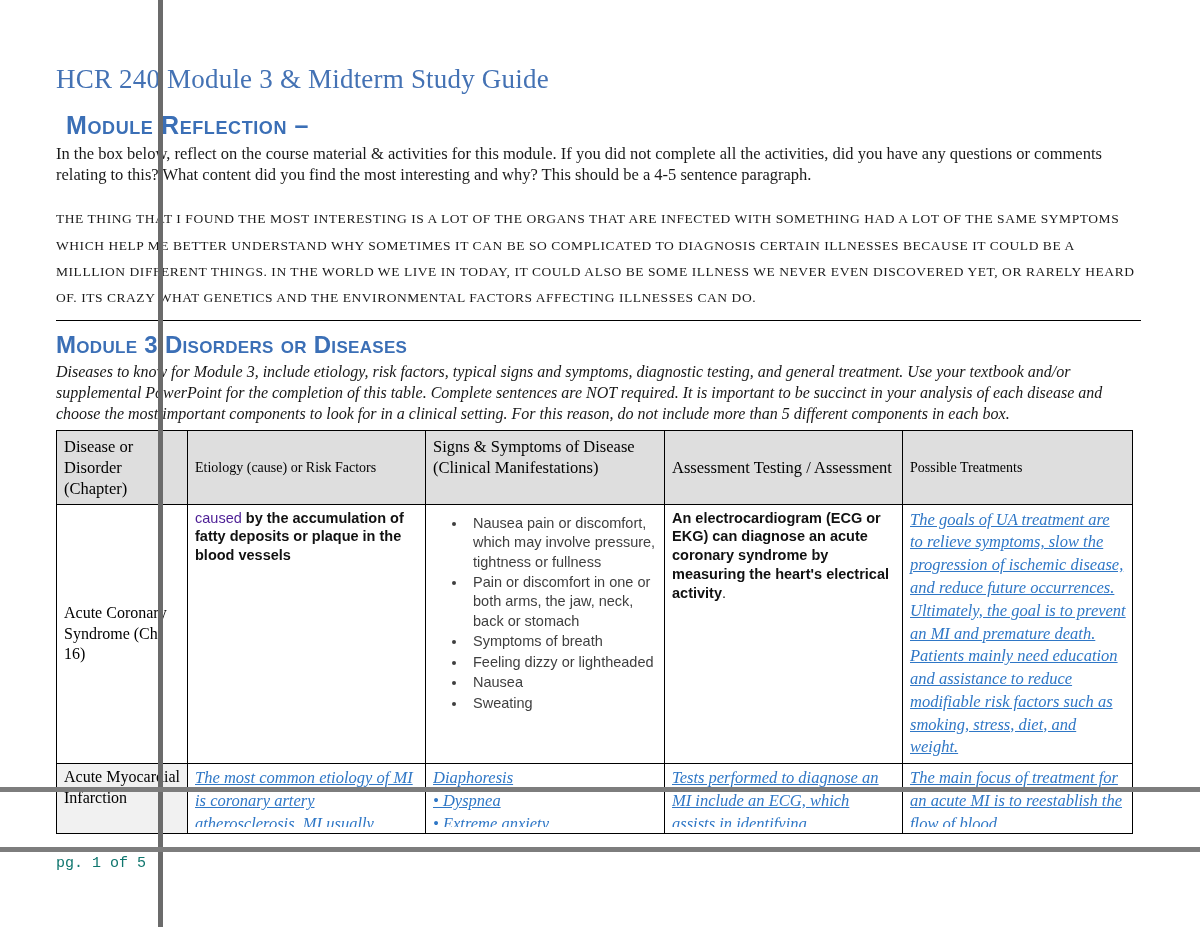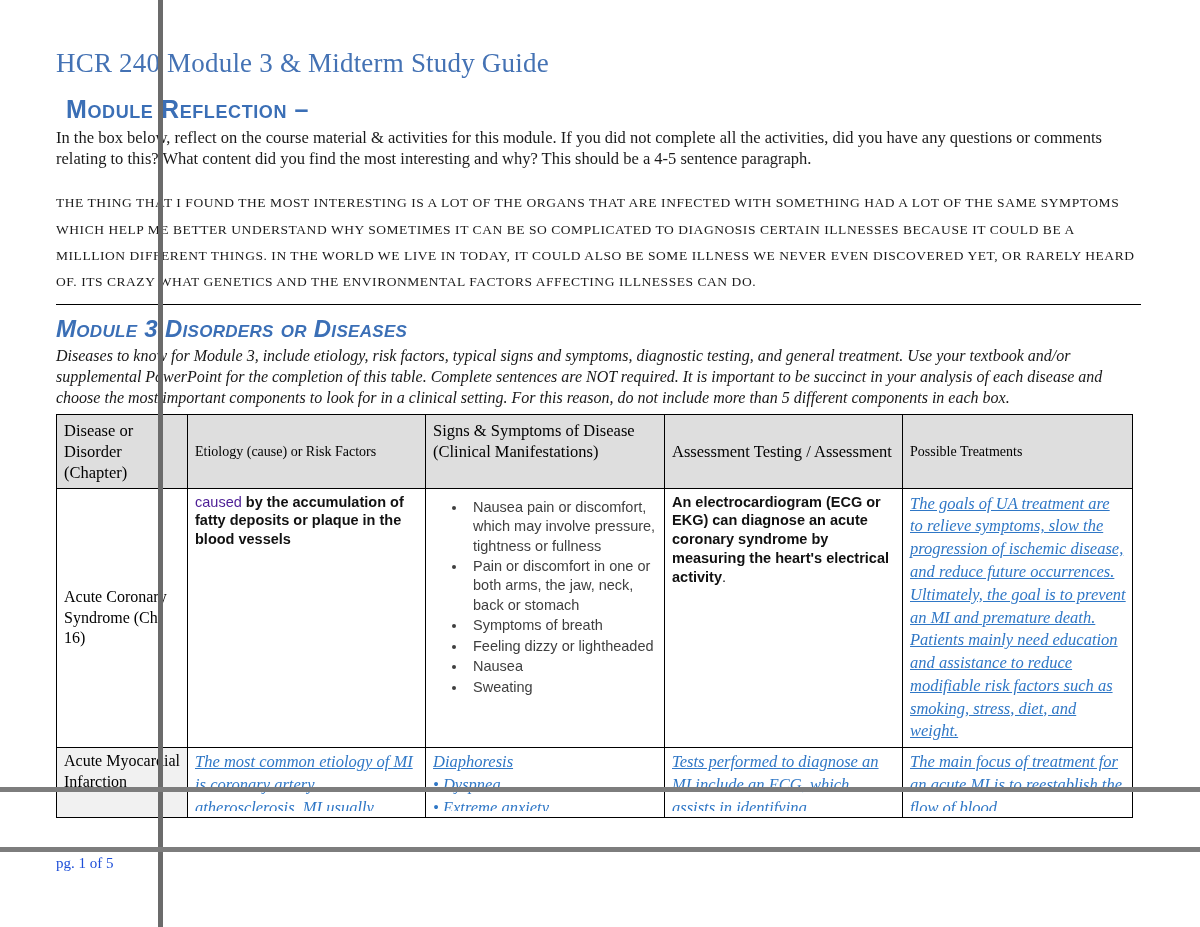--- a/index.html
+++ b/index.html
@@ -21,21 +21,21 @@
     position: absolute;
     left: 0; top: 0;
     width: 1200px;
     height: 927px;
     background: #ffffff;
   }
 
   .doc {
     position: absolute;
     left: 56px;
-    top: 0px;
+    top: 16px;
     width: 1088px;
   }
 
   
   .doc-title {
     font-family: "Liberation Serif", serif;
     font-size: 27px;
     color: #4472b4;
     line-height: 1.15;
     margin: 0;
@@ -83,21 +83,20 @@
 
   .h-module3 {
     font-family: "Liberation Sans", sans-serif;
     font-weight: bold;
     color: #3b6fb6;
     font-size: 24px;
     font-variant: small-caps;
     letter-spacing: .3px;
     margin: 11px 0 2px 0;
     line-height: 1.12;
-    font-style: italic;
   }
 
   .intro-italic {
     font-family: "Liberation Serif", serif;
     font-style: italic;
     font-size: 16px;
     line-height: 1.32;
     margin: 0 0 6px 0;
     color: #171717;
     width: 1078px;
@@ -185,23 +184,23 @@
 
   
   tr.row2 td { height: 62px; overflow: hidden; padding-top: 3px; }
   tr.row2 .clip { display: block; max-height: 60px; overflow: hidden; }
 
   
   .footer {
     position: absolute;
     left: 56px;
     top: 855px;
-    font-family: Liberation Serif, serif;
+    font-family: Liberation Mono, monospace;
     font-size: 15px;
-    color: #1d4ed8;
+    color: #0f766e;
   }
 
   
   .vline {
     position: absolute;
     left: 158px;
     top: 0;
     width: 5px;
     height: 927px;
     background: #6b6b6b;

